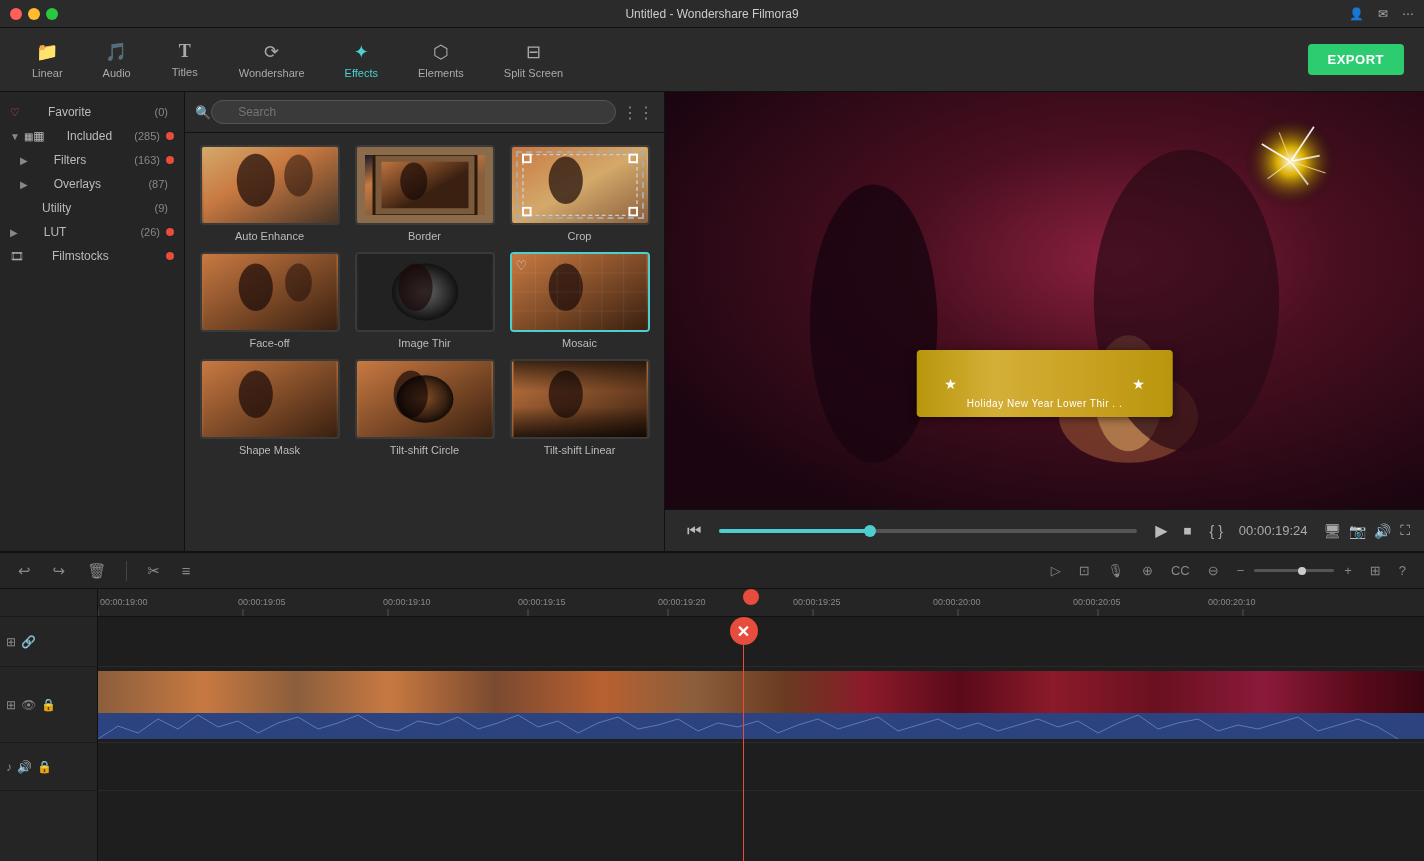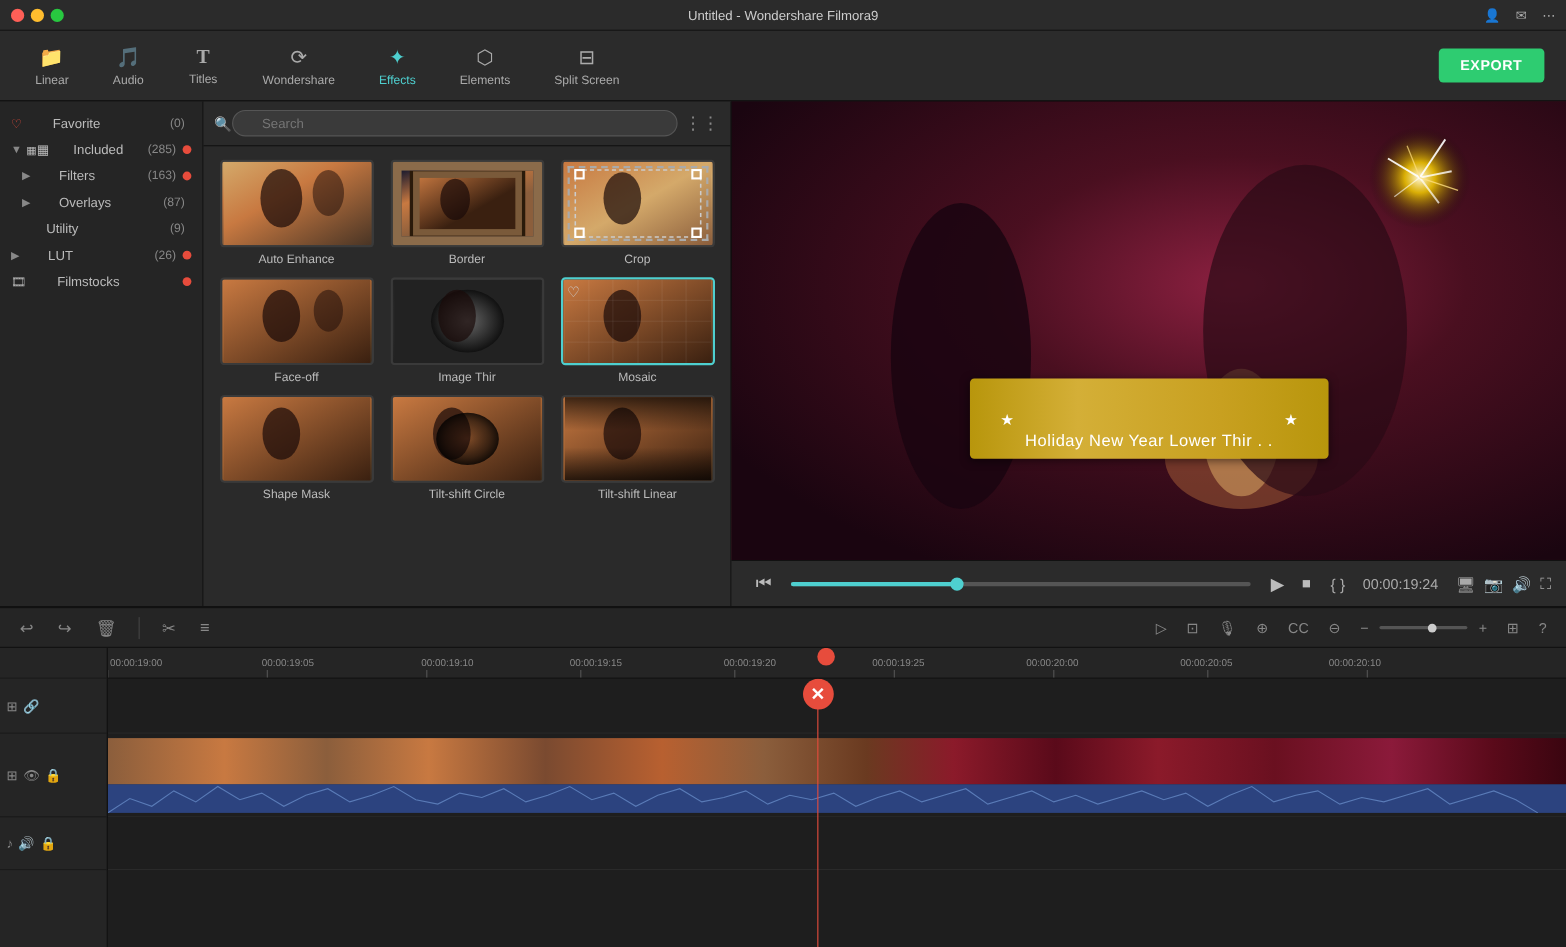--- a/index.html
+++ b/index.html
@@ -285,21 +285,21 @@
       background: linear-gradient(90deg, #b8960c 0%, #d4af37 30%, #c8a020 70%, #b8960c 100%);
       padding: 8px 28px;
       border-radius: 4px;
       display: flex;
       align-items: center;
       gap: 10px;
       white-space: nowrap;
       box-shadow: 0 2px 8px rgba(0,0,0,0.5);
     }
     .lower-third-banner .star { color: #fff; font-size: 14px; }
-    .lower-third-banner .text { color: #fff; font-size: 15px; font-weight: 500; letter-spacing: 0.5px; margin-top: 40px; }
+    .lower-third-banner .text { color: #fff; font-size: 10px; font-weight: 500; letter-spacing: 0.5px; margin-top: 40px; }
     
     #preview-controls {
       height: 42px;
       background: #2b2b2b;
       display: flex;
       align-items: center;
       padding: 0 14px;
       gap: 0;
       border-top: 1px solid #111;
     }

